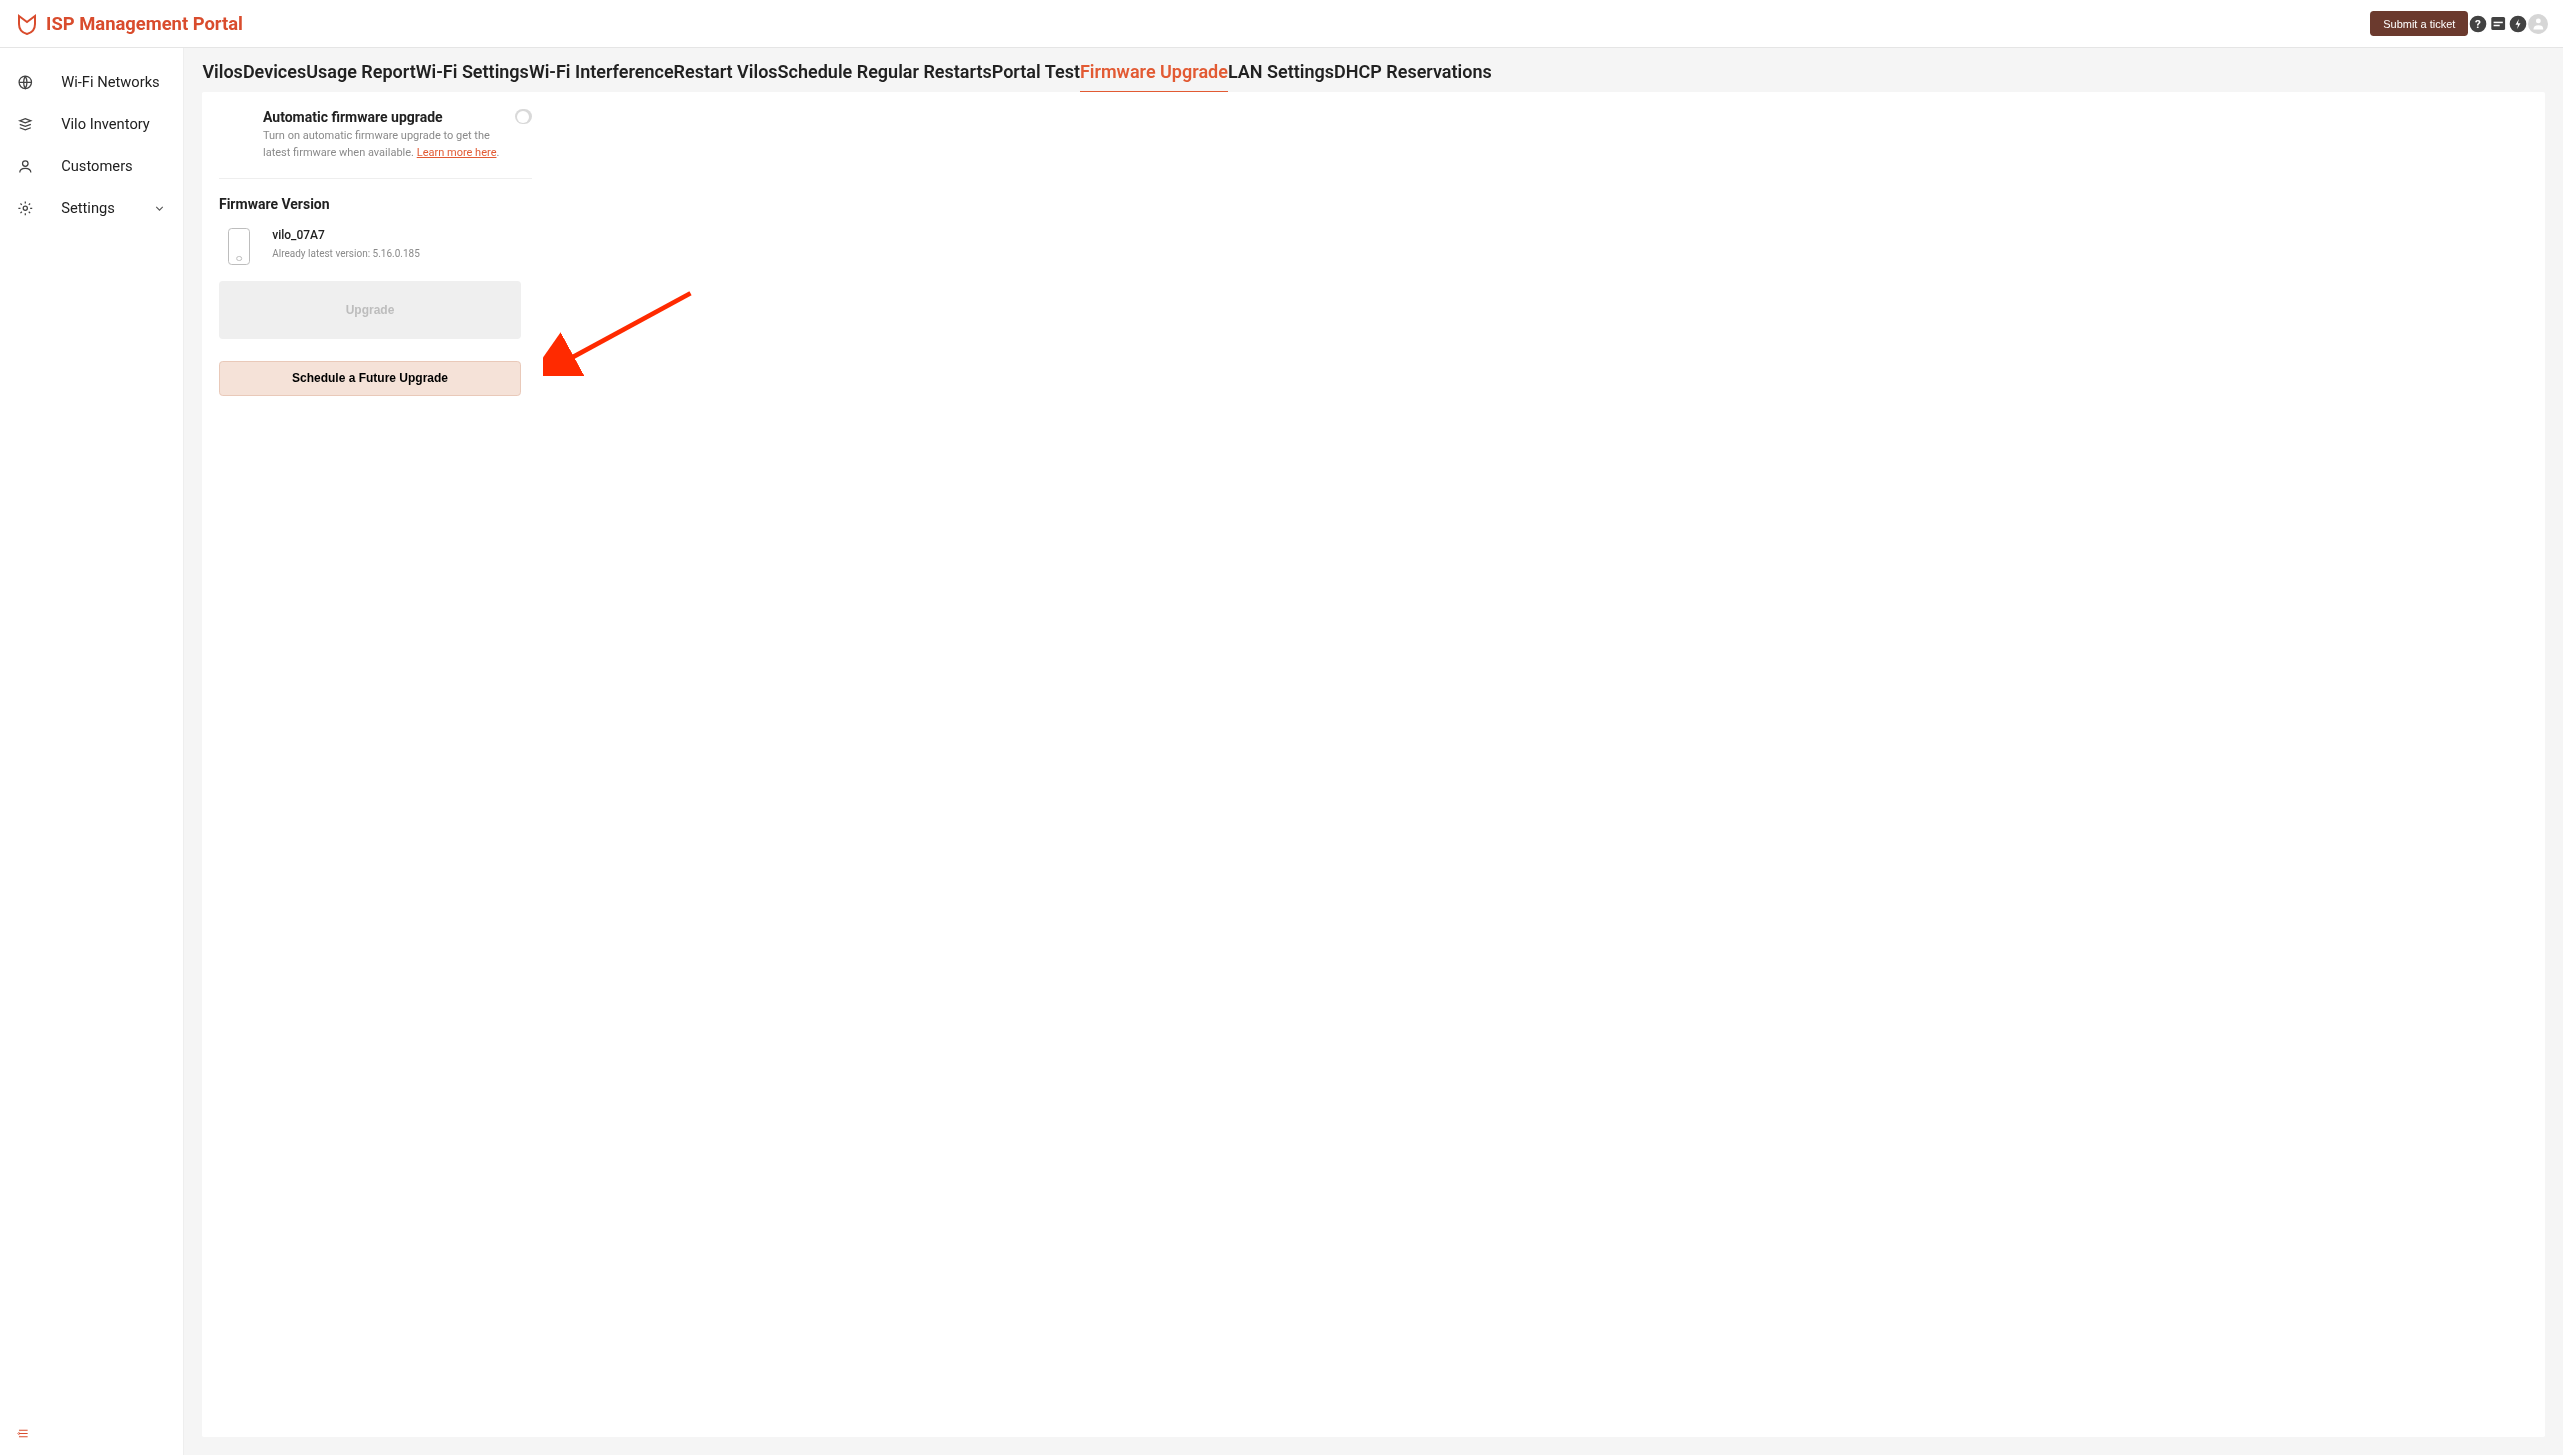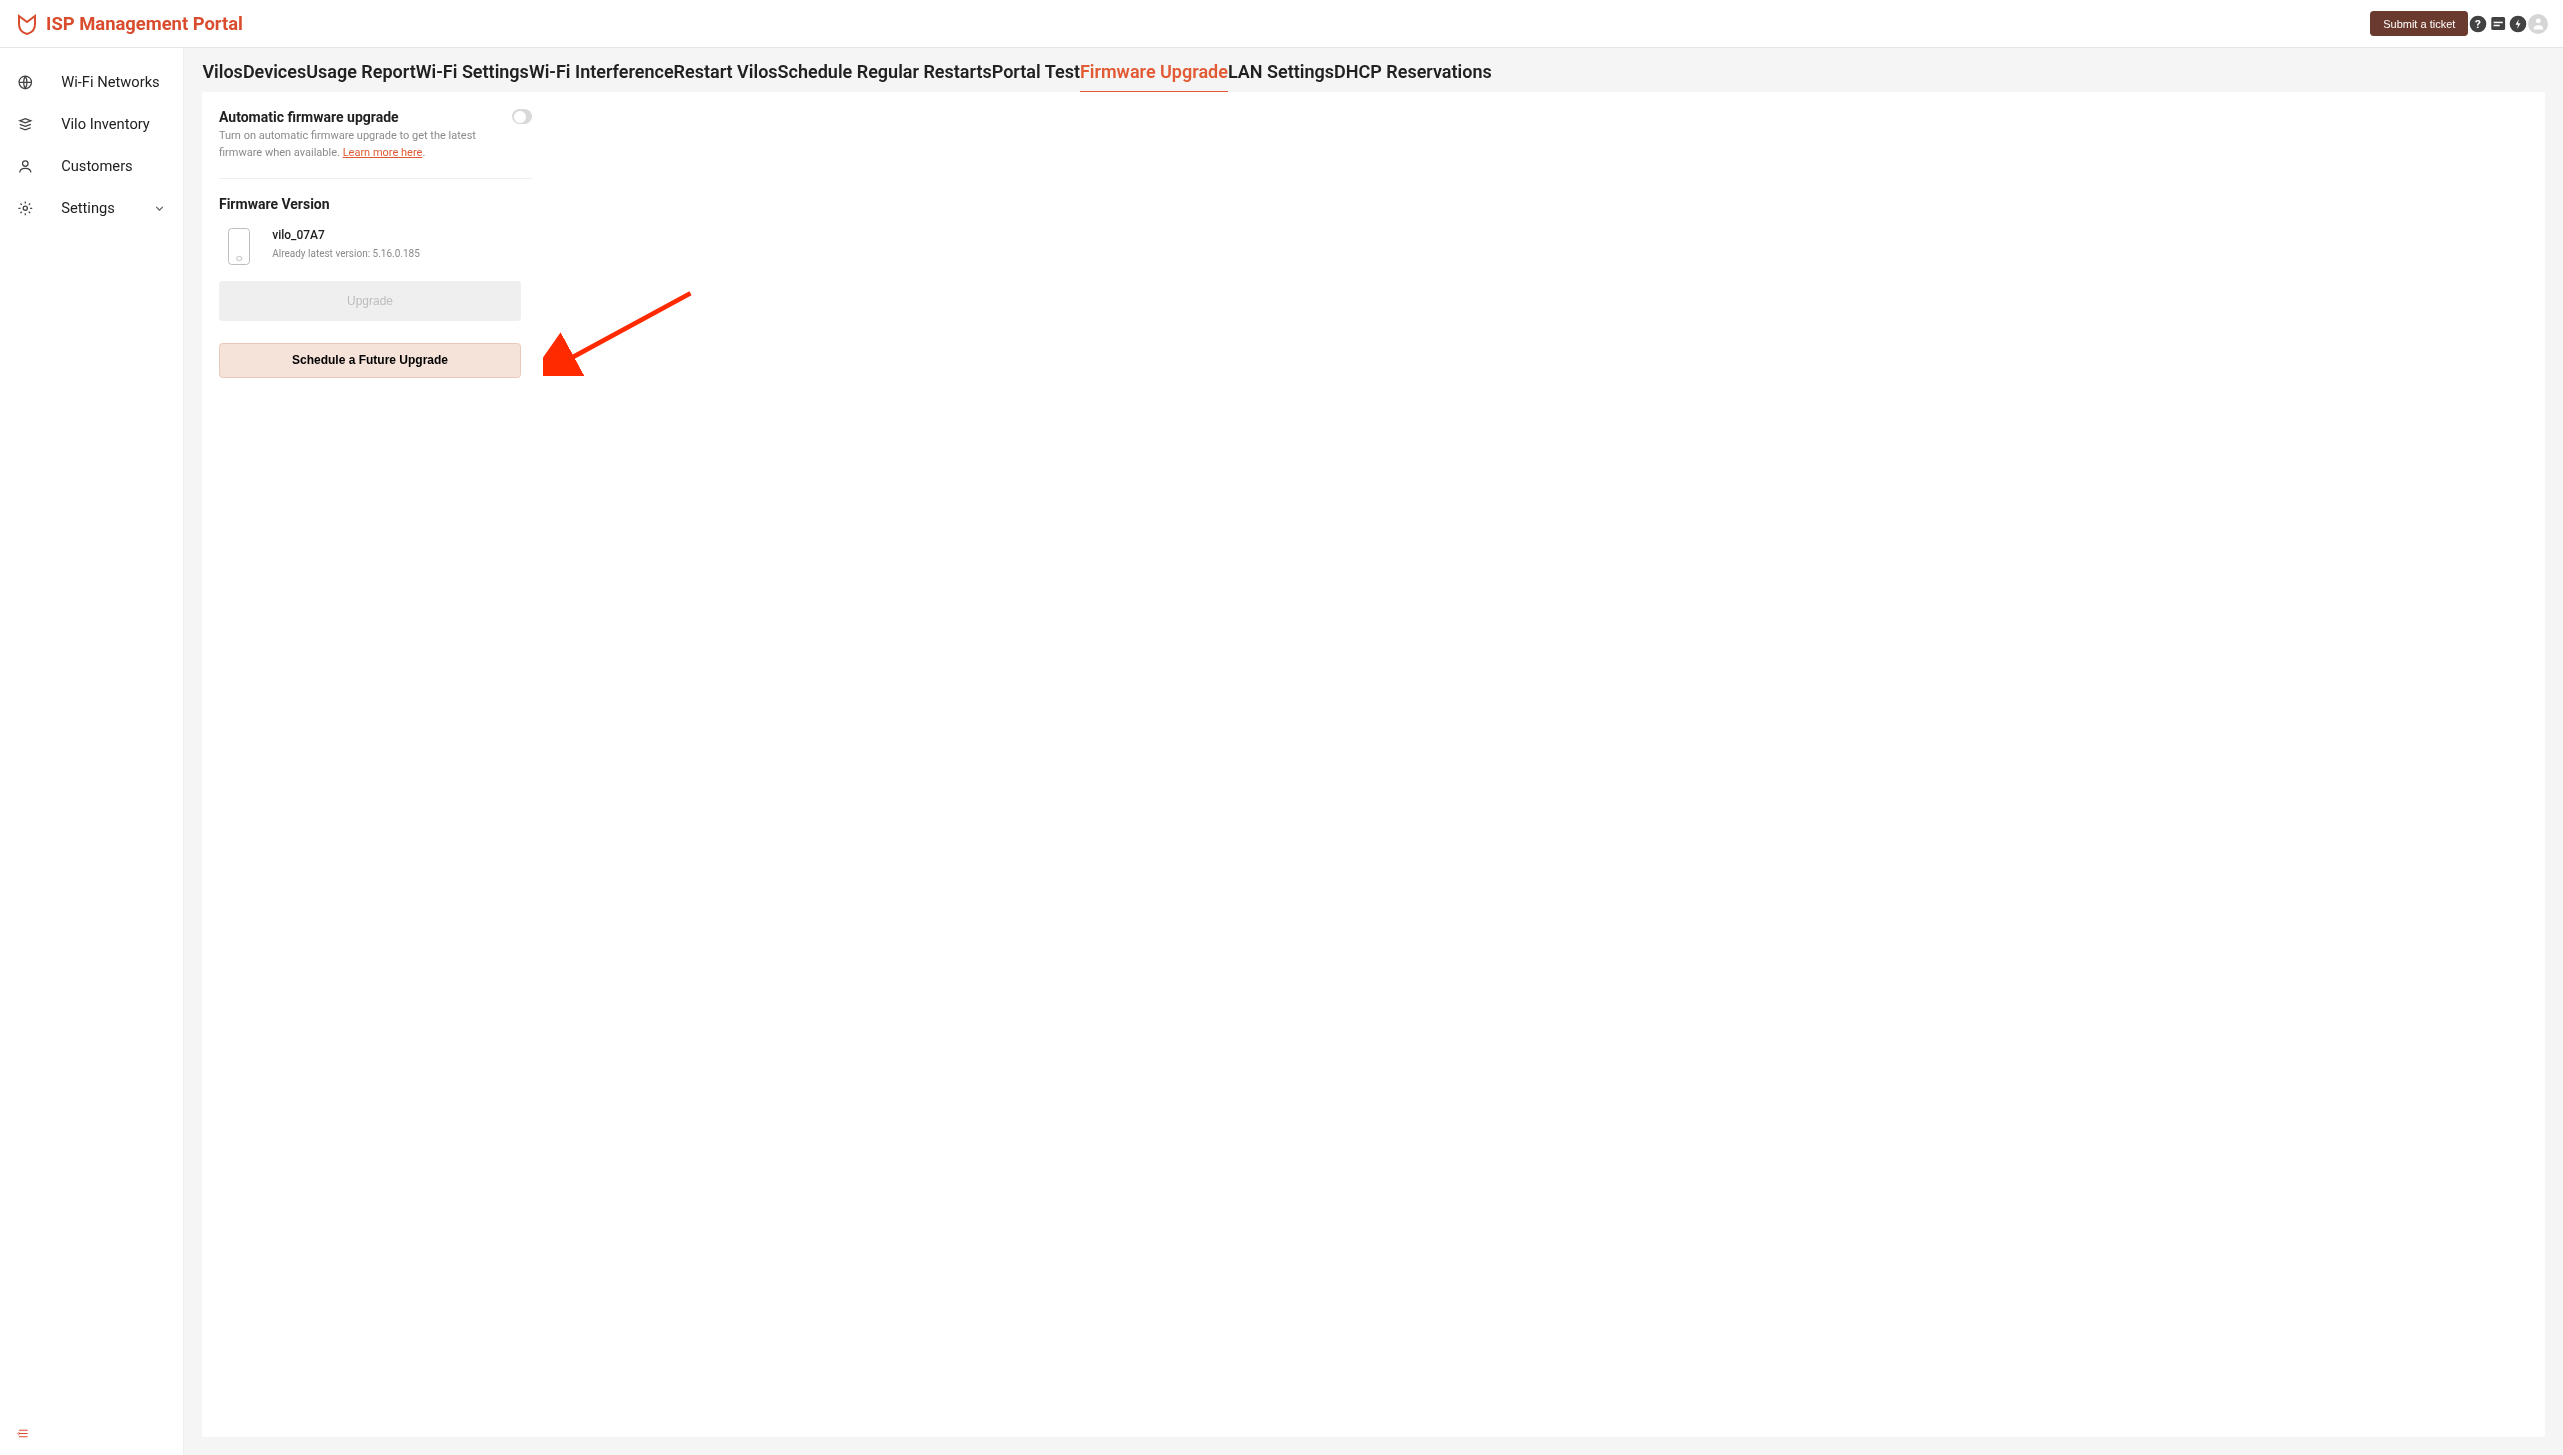--- a/index.html
+++ b/index.html
@@ -84,21 +84,21 @@
     .content {
       background: #fff;
       margin: 0 18.4px 18.4px 18.4px;
       padding: 16.6px;
       flex: 1;
       position: relative;
       border-radius: 1.8px;
     }
 
     .section { max-width: 313px; }
-    .section-row { display:flex; justify-content:flex-start; align-items:flex-start;}
+    .section-row { display:flex; justify-content:flex-start; align-items:flex-start;margin-left:44px;}
     .section-title { font-weight:700; font-size:14px; margin-bottom:3.7px; }
     .section-desc { font-size:11px; color:#8a8a8a; line-height:1.5; }
     .section-desc a { color:#e25a33; text-decoration: underline; }
 
     .toggle {
       width: 31px; height: 15.7px;
       background: #d9d9d9;
       border-radius: 9.2px;
       position:relative;
       cursor:pointer;
@@ -129,23 +129,23 @@
       width:3.7px; height:3.7px; border:0.9px solid #bdbdbd; border-radius:50%;
     }
     .device-name { font-size:12px; font-weight:500; margin-bottom:5.5px;}
     .device-status { font-size:10px; color:#8a8a8a;}
 
     .upgrade-btn {
       width: 100%; max-width: 302px;
       border: none;
       background: #efefef;
       color: #bdbdbd;
-      padding: 13px;
+      padding: 22px;
       font-size: 12px;
-      font-weight: 400;
+      font-weight: 700;
       border-radius:3.7px;
       cursor: not-allowed;
       margin-bottom: 22px;
     }
     .schedule-btn {
       width: 100%; max-width: 302px;
       background: #f5e2d8;
       color: #000000;
       border: 0.9px solid #e9c9b9;
       padding: 9.2px;

